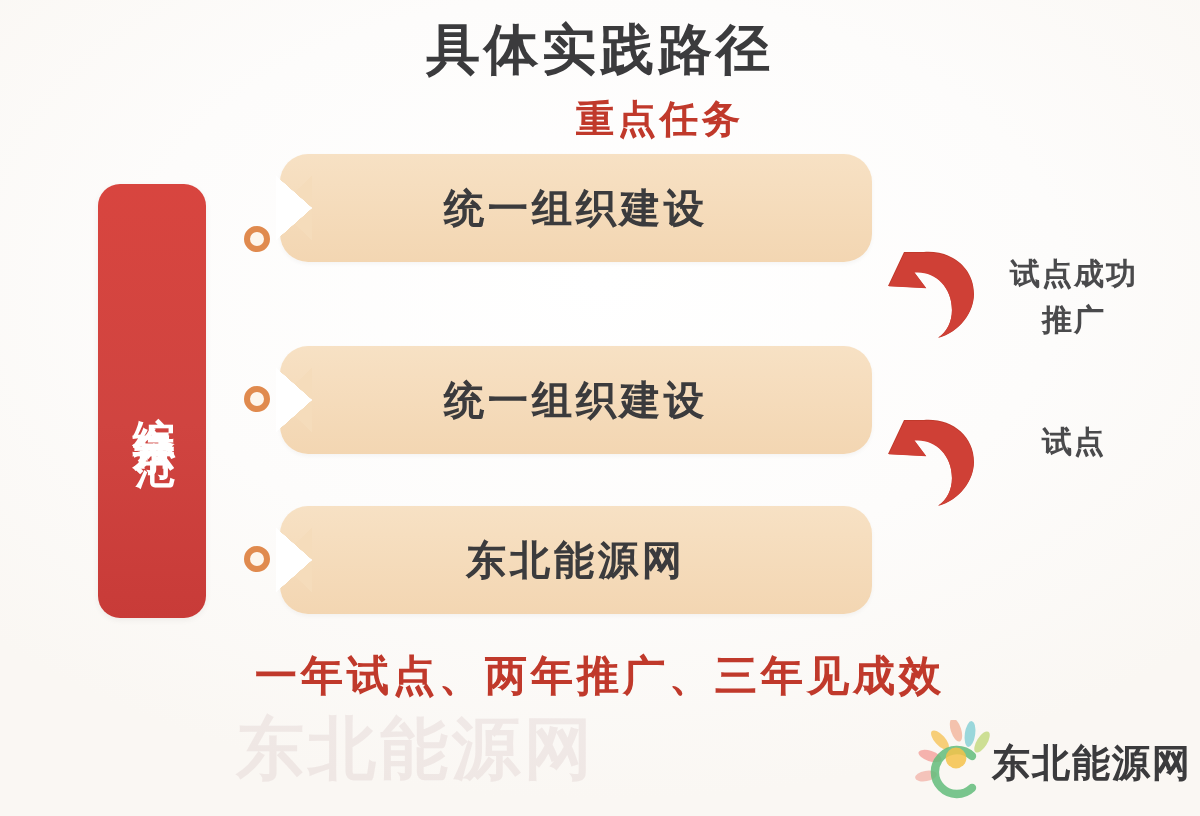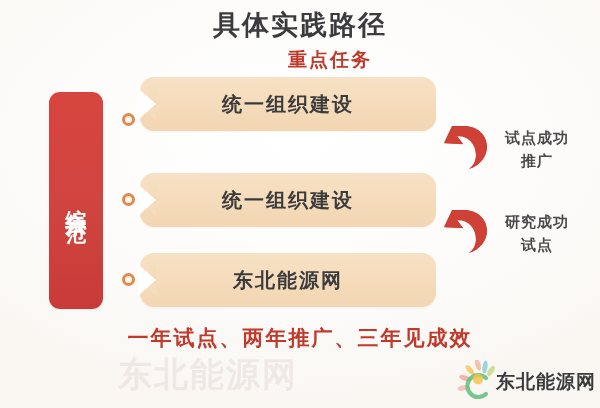--- a/index.html
+++ b/index.html
@@ -256,21 +256,20 @@
     <span>推广</span>
   </div>
 
   <div class="arrow-wrap" style="left:440px; top:206px;">
     <svg width="52" height="50" viewBox="0 0 52 50" xmlns="http://www.w3.org/2000/svg">
       <path d="M12 4 L4 21 L23 22 L17 14 C27 13 36 21 36 33 C36 39 33.5 44 29 47 C40 44 47 34 47 25 C47 12 36 3 22 4 Z" fill="#c0392b"></path>
       <path d="M12 4 L4 21 L23 22 L17 14 C27 13 36 21 36 33 C36 39 33.5 44 29 47 C40 44 47 34 47 25 C47 12 36 3 22 4 Z" fill="#cf4036" transform="translate(0.5,0.5) scale(0.985)"></path>
     </svg>
   </div>
   <div class="note" style="left:482px; top:211px;">
-    <span>研究成功</span>
     <span>试点</span>
   </div>
 
   <div class="slogan">一年试点、两年推广、三年见成效</div>
 
   <div class="brand">
     <div class="brand-mark">
       <svg width="46" height="42" viewBox="0 0 46 42" xmlns="http://www.w3.org/2000/svg">
 
         <ellipse cx="26" cy="5" rx="2.6" ry="6" fill="#f2b8a0" opacity="0.85" transform="rotate(-18 26 5)"></ellipse>

